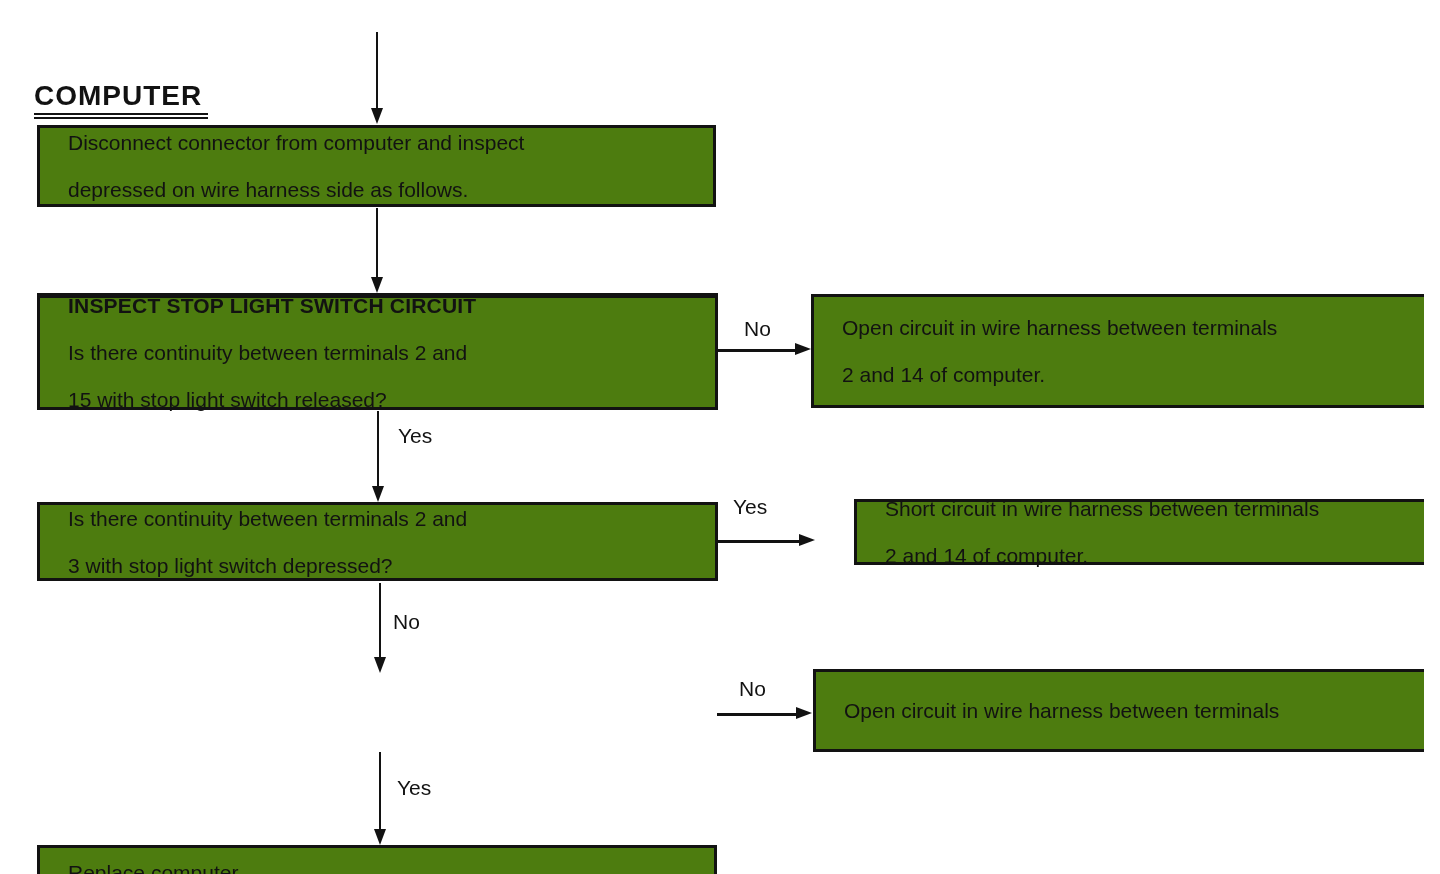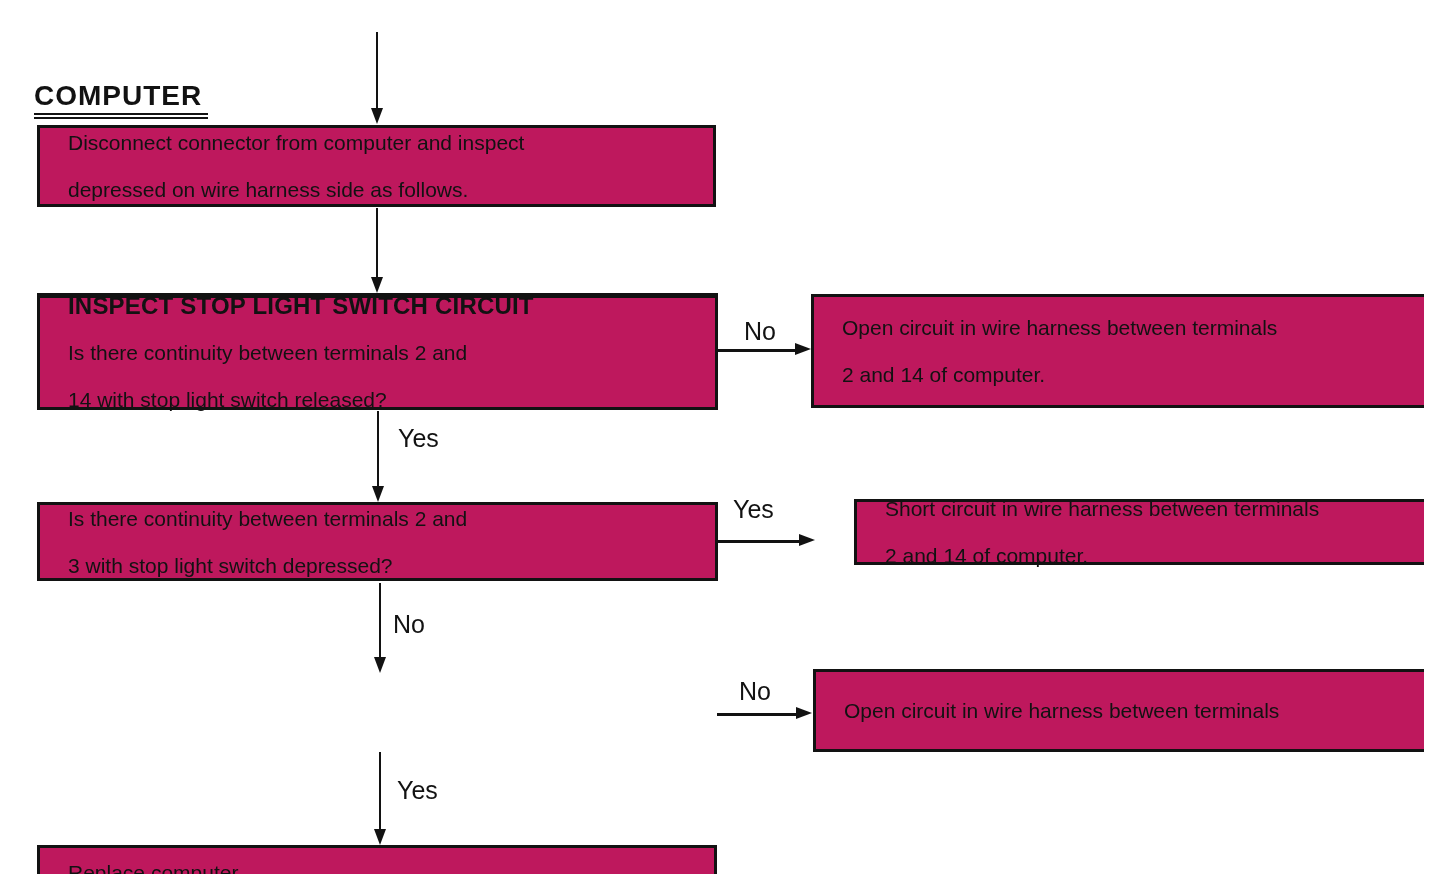--- a/index.html
+++ b/index.html
@@ -9,40 +9,40 @@
     background:var(--bg,#ffffff); color:var(--ink,#121212);
     font-family:"Liberation Sans", sans-serif; overflow:hidden;
   }
   .heading {
     position:absolute; left:2px; top:48px;
     font-size:28px; font-weight:700; letter-spacing:1px;
     border-bottom:6px double var(--ink,#121212);
     padding:0 6px 1px 0; white-space:nowrap;
   }
   .box {
-    position:absolute; border:3px solid var(--ink,#121212); background:#be185d;
+    position:absolute; border:3px solid var(--ink,#121212); background:#4d7c0f;
     display:flex; flex-direction:column; justify-content:center;
     padding-left:20px; padding-right:8px;
   }
   .box .ln  { font-size:21px; line-height:31px; white-space:nowrap; }
-  .box .ttl { font-size:24px; line-height:31px; font-weight:700; letter-spacing:.2px; white-space:nowrap; }
+  .box .ttl { font-size:21px; line-height:31px; font-weight:700; letter-spacing:.2px; white-space:nowrap; }
   .thicktop { border-top-width:5px; }
   .vline { position:absolute; width:2px; background:var(--ink,#121212); }
   .hline { position:absolute; height:3px; background:var(--ink,#121212); }
   .arr-d {
     position:absolute; width:0; height:0;
     border-left:6px solid transparent; border-right:6px solid transparent;
     border-top:16px solid var(--ink,#121212);
   }
   .arr-r {
     position:absolute; width:0; height:0;
     border-top:6px solid transparent; border-bottom:6px solid transparent;
     border-left:16px solid var(--ink,#121212);
   }
-  .elabel { position:absolute; font-size:25px; white-space:nowrap; }
+  .elabel { position:absolute; font-size:21px; white-space:nowrap; }
 </style>
 </head>
 <body>
 
 <div class="page" style="--ink: #121212; --bg: #ffffff;">
 
   <div class="heading">COMPUTER</div>
 
   <div class="vline" style="left:344px; top:0; height:76px;"></div>
   <div class="arr-d" style="left:339px; top:76px;"></div>
@@ -69,21 +69,21 @@
   <div class="arr-r" style="left:764px; top:675px;"></div>
 
   <div class="box" style="left:5px; top:93px; width:679px; height:82px;">
     <div class="ln">Disconnect connector from computer and inspect</div>
     <div class="ln">depressed on wire harness side as follows.</div>
   </div>
 
   <div class="box thicktop" style="left:5px; top:261px; width:681px; height:117px;">
     <div class="ttl">INSPECT STOP LIGHT SWITCH CIRCUIT</div>
     <div class="ln">Is there continuity between terminals 2 and</div>
-    <div class="ln">14 with stop light switch released?</div>
+    <div class="ln">15 with stop light switch released?</div>
   </div>
 
   <div class="box" style="left:5px; top:470px; width:681px; height:79px;">
     <div class="ln">Is there continuity between terminals 2 and</div>
     <div class="ln">3 with stop light switch depressed?</div>
   </div>
 
 
   <div class="box" style="left:5px; top:813px; width:680px; height:55px;">
     <div class="ln">Replace computer.</div>

